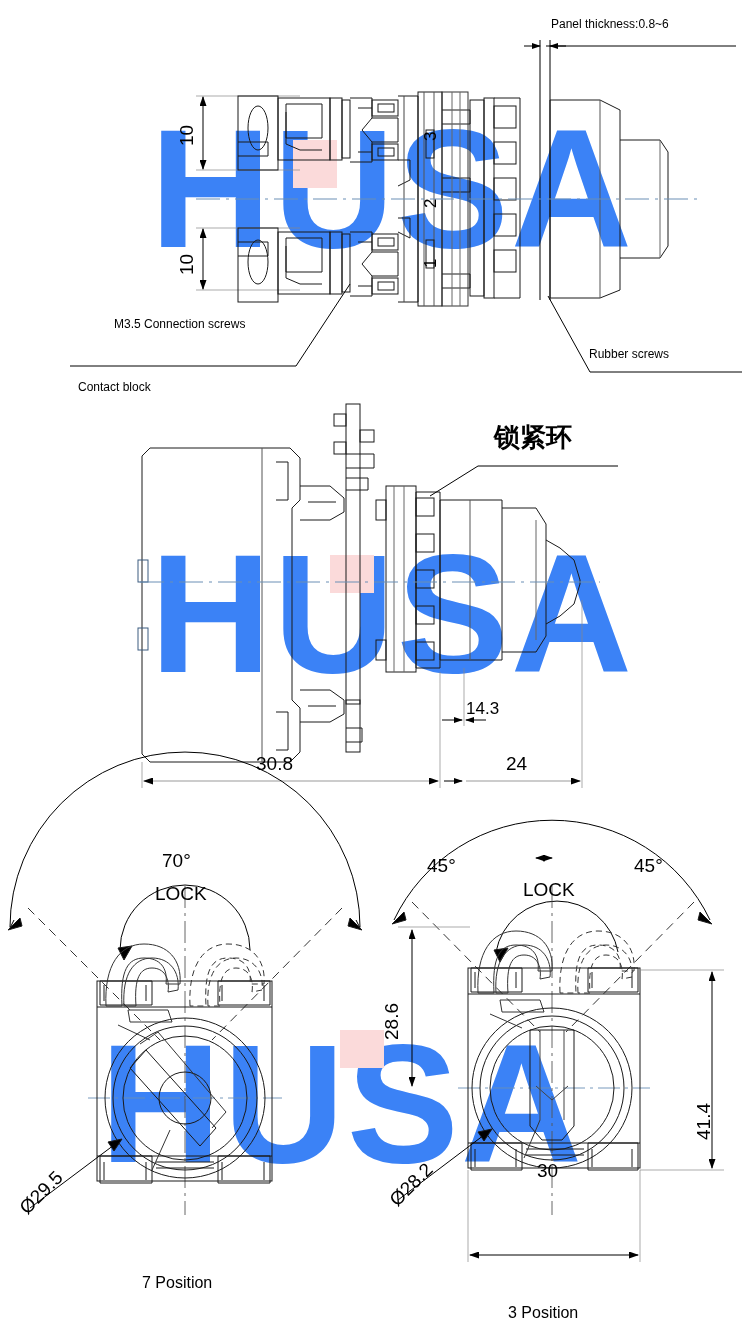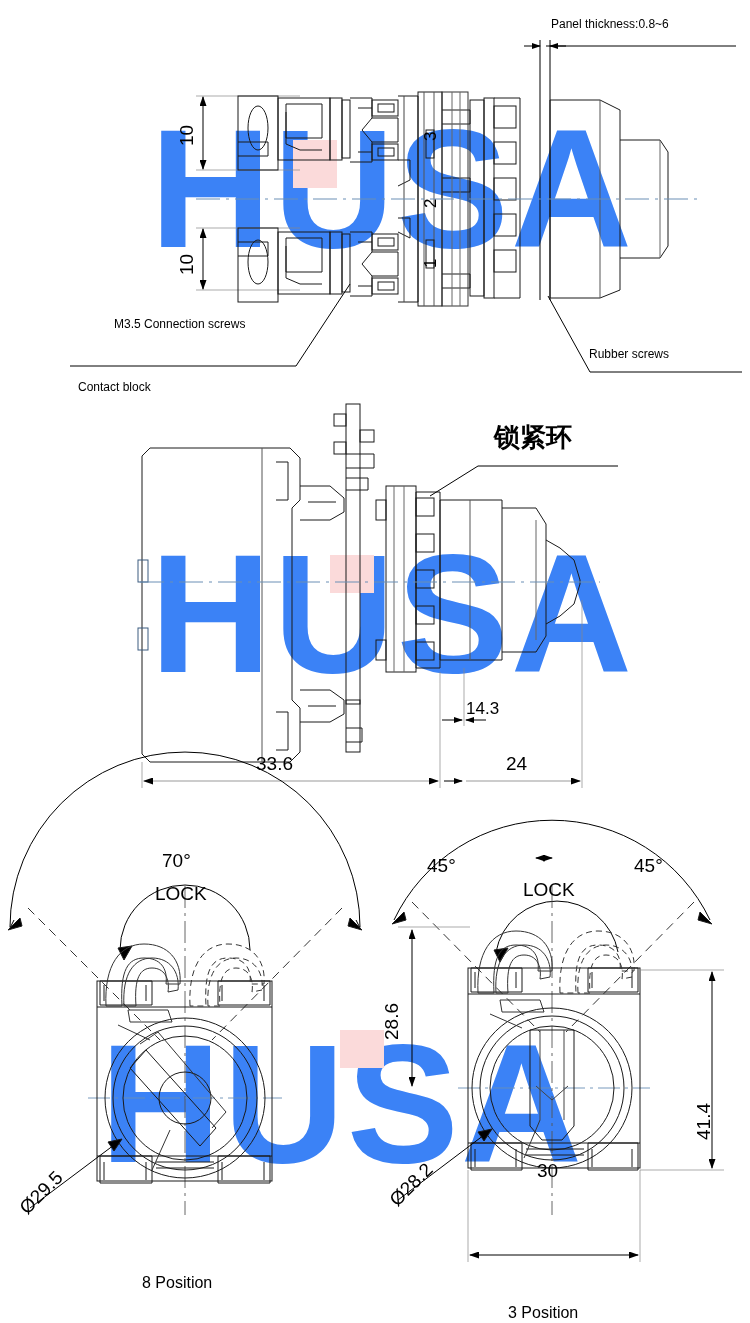--- a/index.html
+++ b/index.html
@@ -393,28 +393,28 @@
   <div class="txt numlbl rot90" style="left:422px; top:141px;">3</div>
   <div class="txt numlbl rot90" style="left:422px; top:208px;">2</div>
   <div class="txt numlbl rot90" style="left:422px; top:268px;">1</div>
 
   <div class="txt note" style="left:78px; top:318px;margin-left:36px;">M3.5 Connection screws</div>
   <div class="txt note" style="left:78px; top:341px;margin-top:40px;">Contact block</div>
   <div class="txt note" style="left:589px; top:348px;">Rubber screws</div>
 
   <div class="txt cjk" style="left:494px; top:424px;">锁紧环</div>
 
-  <div class="txt dim" style="left:256px; top:754px;">33.6</div>
+  <div class="txt dim" style="left:256px; top:754px;">30.8</div>
   <div class="txt dim-sm" style="left:466px; top:700px;">14.3</div>
   <div class="txt dim" style="left:506px; top:754px;">24</div>
 
   <div class="txt dim" style="left:162px; top:851px;">70°</div>
   <div class="txt dim" style="left:155px; top:884px;">LOCK</div>
   <div class="txt dim rot45" style="left:16px; top:1204px;">Ø29.5</div>
-  <div class="txt caption" style="left:142px; top:1275px;">8 Position</div>
+  <div class="txt caption" style="left:142px; top:1275px;">7 Position</div>
 
   <div class="txt dim" style="left:427px; top:856px;">45°</div>
   <div class="txt dim" style="left:634px; top:856px;">45°</div>
   <div class="txt dim" style="left:523px; top:880px;">LOCK</div>
   <div class="txt dim rot90" style="left:382px; top:1040px;">28.6</div>
   <div class="txt dim rot90" style="left:694px; top:1140px;">41.4</div>
   <div class="txt dim rot45" style="left:386px; top:1196px;">Ø28.2</div>
   <div class="txt dim" style="left:537px; top:1161px;">30</div>
   <div class="txt caption" style="left:508px; top:1305px;">3 Position</div>
 

